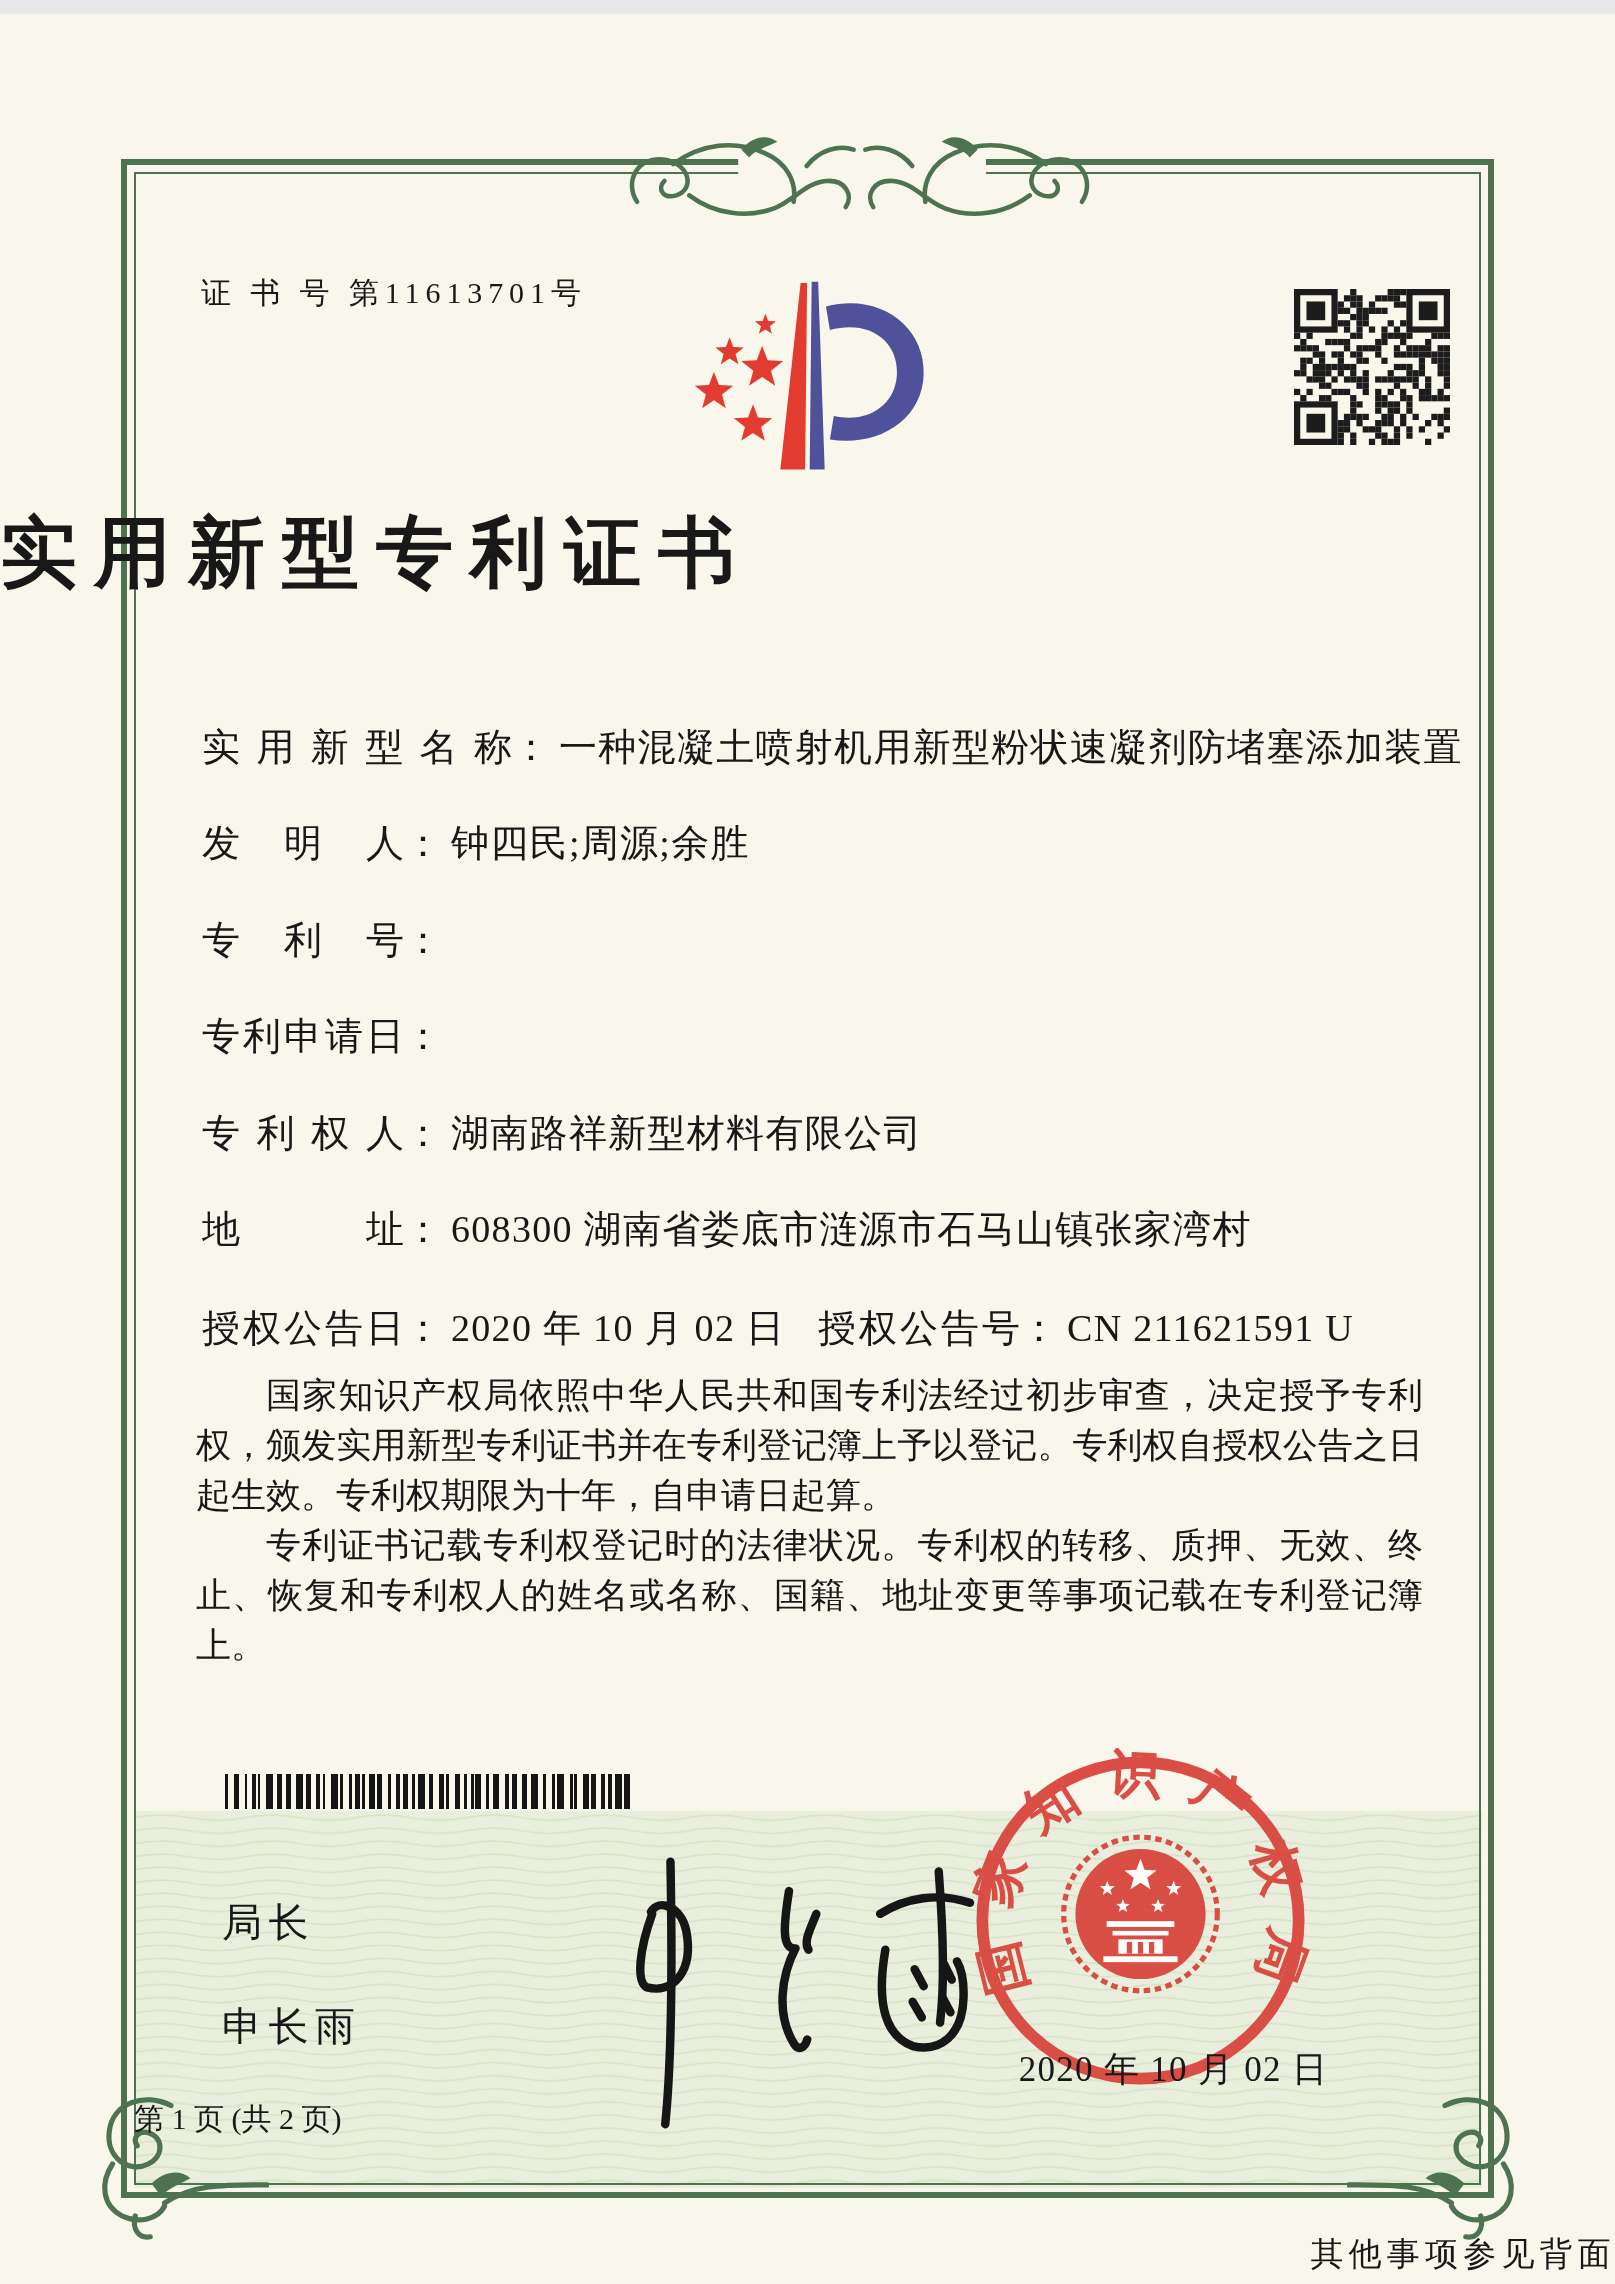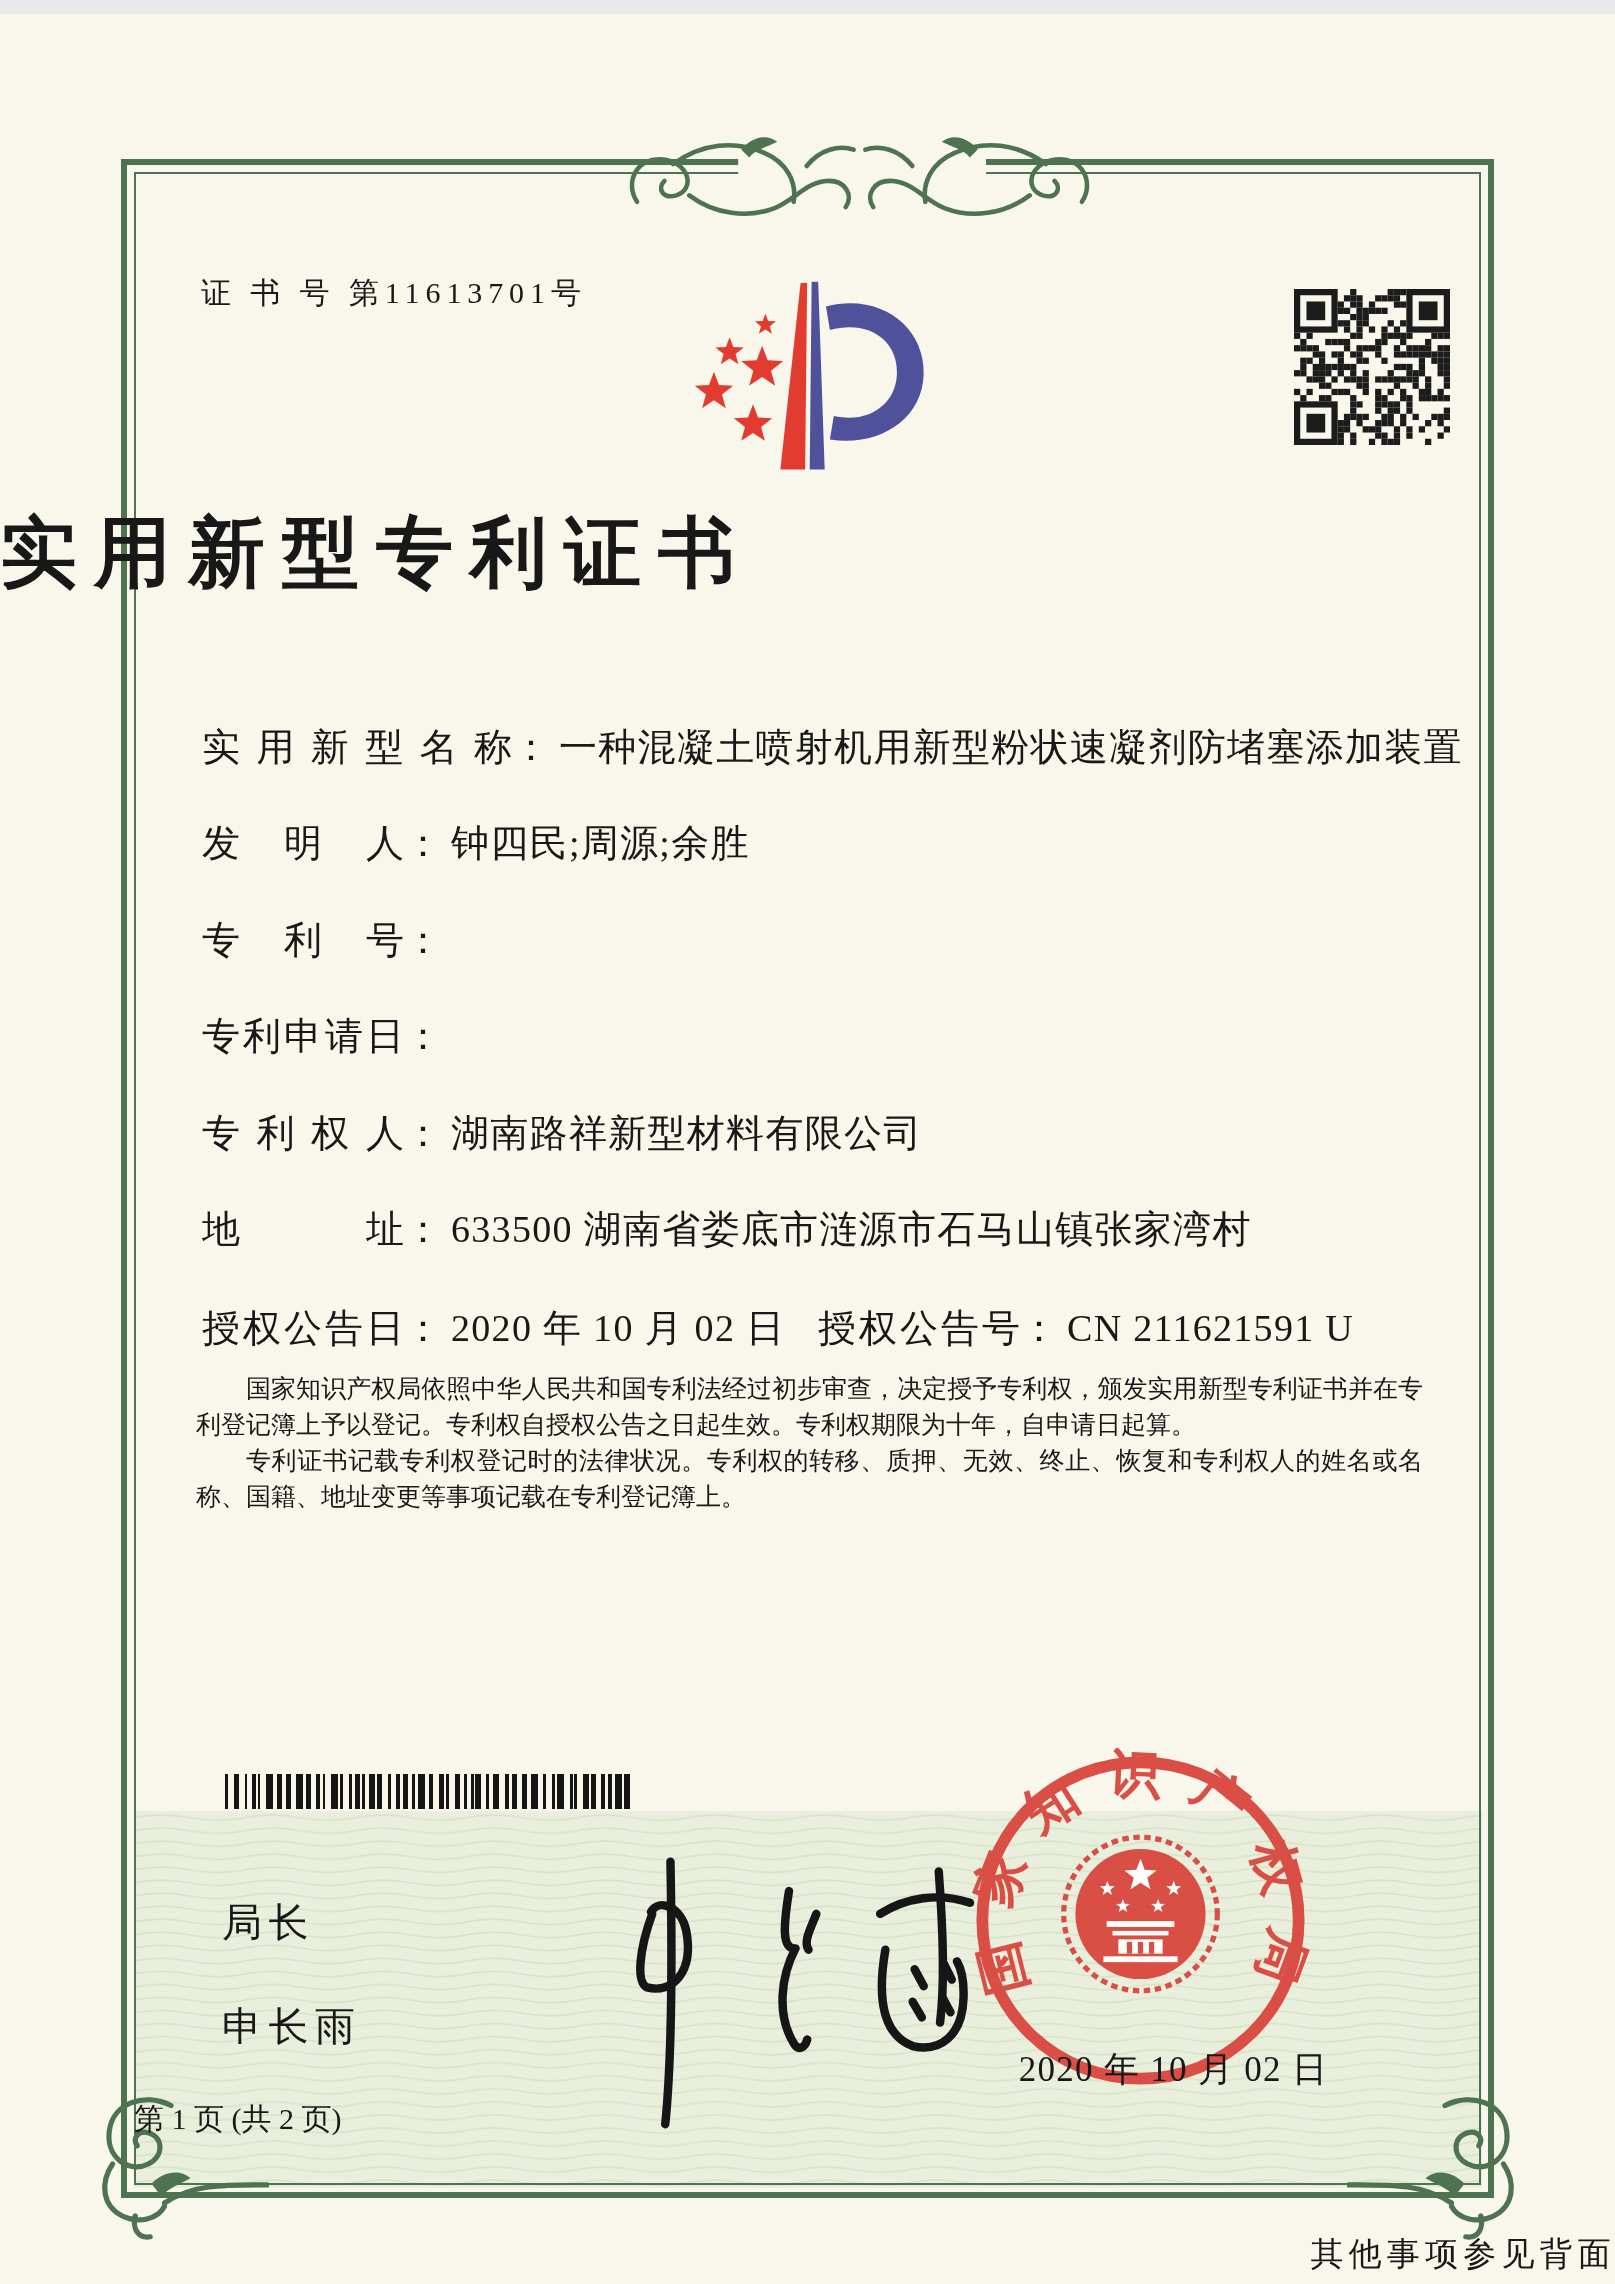--- a/index.html
+++ b/index.html
@@ -20,22 +20,22 @@
   .logo{position:absolute;left:684px;top:261px;}
   .qr{position:absolute;left:1294px;top:275px;width:156px;height:156px;}
   .title{position:absolute;left:0;top:488px;width:100%;text-align:left;
     font-size:77px;font-weight:700;letter-spacing:17px;}
   .row{position:absolute;left:202px;font-size:38px;display:flex;align-items:baseline;white-space:nowrap;}
   .lbl{display:inline-block;width:202px;text-align:justify;text-align-last:justify;}
   .lbl.wide{width:310px;}
   .colon{display:inline-block;margin-right:9px;}
   .val{letter-spacing:1.3px;}
   .grant2{position:absolute;left:616px;display:flex;align-items:baseline;white-space:nowrap;}
-  .paras{position:absolute;left:196px;top:1357px;width:1227px;font-size:25px;
-    line-height:36px;text-align:justify;}
+  .paras{position:absolute;left:196px;top:1357px;width:1227px;font-size:35px;
+    line-height:50px;text-align:justify;}
   .paras p{margin:0;text-indent:2em;}
   .barcode{position:absolute;left:225px;top:1760px;width:405px;height:35px;}
   .barcode div{position:absolute;top:0;height:100%;background:#151515;}
   .director-label{position:absolute;left:222px;top:1881px;font-size:40px;letter-spacing:6.5px;
     font-family:"Liberation Sans","DejaVu Sans",sans-serif;}
   .director-name{position:absolute;left:222px;top:1985px;font-size:40px;letter-spacing:6.5px;
     font-family:"Liberation Sans","DejaVu Sans",sans-serif;}
   .signature{position:absolute;left:574px;top:1838px;}
   .seal{position:absolute;left:968px;top:1734px;}
   .seal-date{position:absolute;left:991px;top:2032px;width:365px;text-align:center;
@@ -386,21 +386,21 @@
       <span class="colon">：</span>
   </div>
   <div class="row" style="top:1094px">
     <span class="lbl">专利权人</span>
       <span class="colon">：</span>
       <span class="val">湖南路祥新型材料有限公司</span>
   </div>
   <div class="row" style="top:1190px">
     <span class="lbl">地址</span>
       <span class="colon">：</span>
-      <span class="val">633500  湖南省娄底市涟源市石马山镇张家湾村</span>
+      <span class="val">608300  湖南省娄底市涟源市石马山镇张家湾村</span>
   </div>
 
   <div class="row" style="top:1289px">
     <span class="lbl">授权公告日</span>
       <span class="colon">：</span>
       <span class="val">2020 年 10 月 02 日</span>
     <span class="grant2">
       <span class="lbl">授权公告号</span>
         <span class="colon">：</span>
         <span class="val">CN 211621591 U</span>

